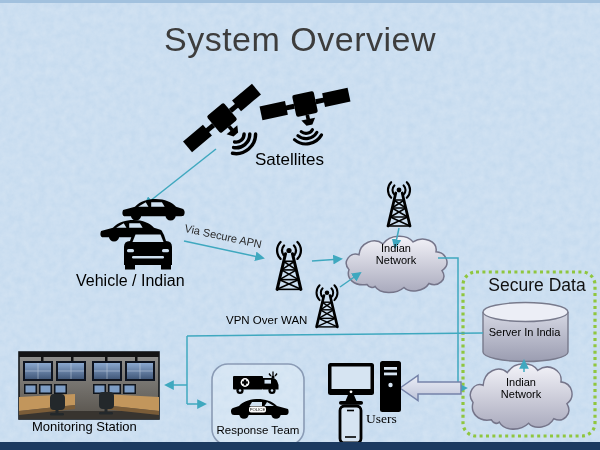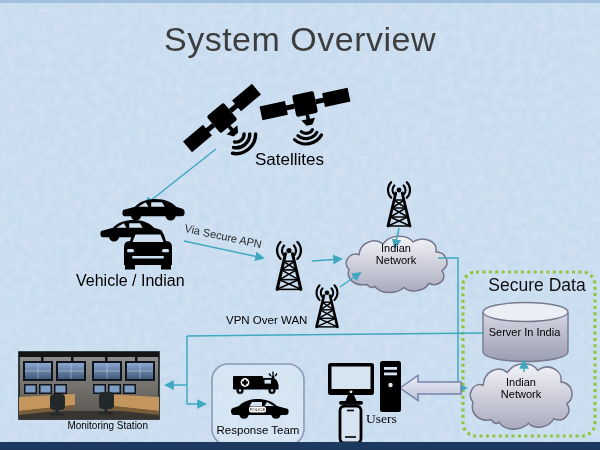--- a/index.html
+++ b/index.html
@@ -17,21 +17,21 @@
     font-size:34px;font-weight:400;color:#3d3d3d;letter-spacing:.5px;
   }
   .satellites-l{left:255px;top:150px;font-size:17px;}
   .vehicle-l{left:76px;top:272px;font-size:16px;}
   .apn-l{left:186px;top:222px;font-size:11px;transform:rotate(12deg);transform-origin:left top;color:#2a2a2a;white-space:nowrap;}
   .cloud1-l{left:364px;top:242px;width:64px;text-align:center;font-size:11px;}
   .vpn-l{left:186px;top:314px;font-size:11.5px;margin-left:40px;}
   .secure-l{left:472px;top:276px;width:130px;text-align:center;font-size:17.5px;color:#111;}
   .server-l{left:483px;top:326px;width:83px;text-align:center;font-size:11px;}
   .cloud2-l{left:488px;top:376px;width:66px;text-align:center;font-size:11px;}
-  .monitor-l{left:8px;top:420px;width:140px;text-align:right;font-size:10px;}
+  .monitor-l{left:32px;top:420px;width:140px;text-align:left;font-size:13px;}
   .response-l{left:212px;top:424px;width:92px;text-align:center;font-size:11.5px;}
   .users-l{left:366px;top:411px;font-size:13.5px;font-family:Liberation Serif, serif;}
 </style>
 </head>
 <body>
 
 <svg class="layer" width="600" height="450">
   <defs>
     <filter id="paperNoise" x="0" y="0" width="100%" height="100%">
       <feTurbulence type="fractalNoise" baseFrequency="0.13" numOctaves="4" seed="7"></feTurbulence>

